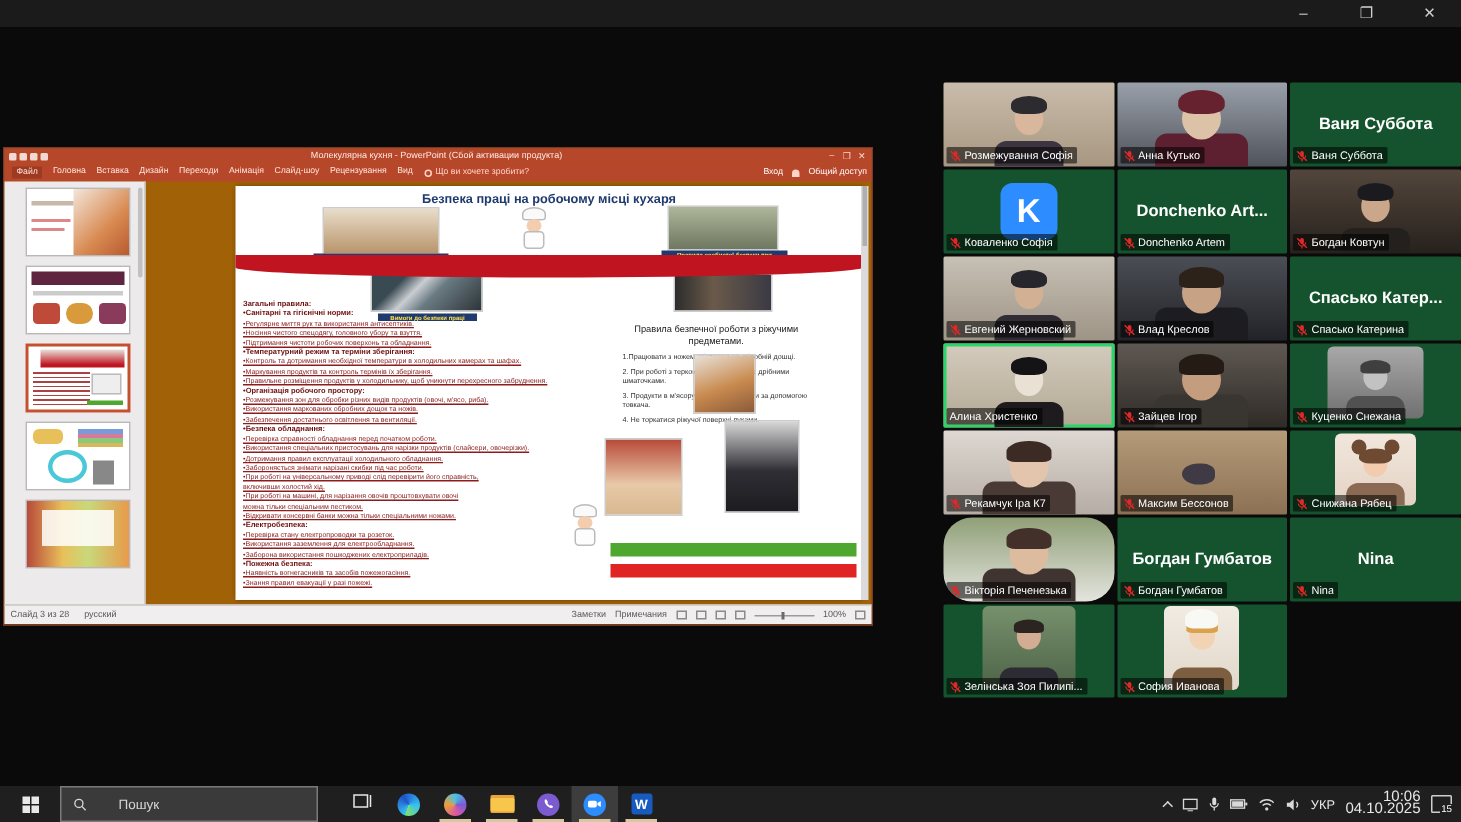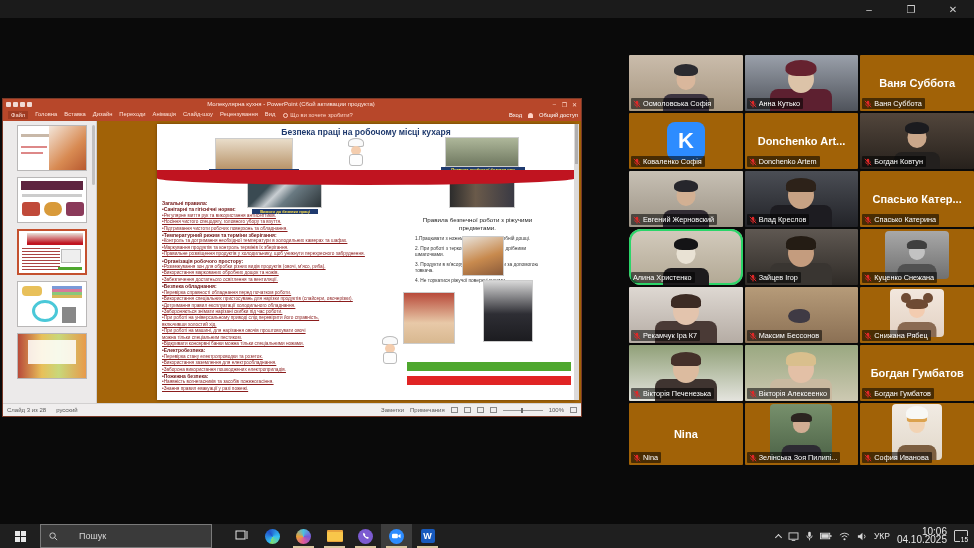--- a/index.html
+++ b/index.html
@@ -64,21 +64,21 @@
   
   .ppt-status { position:absolute; bottom:0; left:0; right:0; height:13px; background:#f0eeee; border-top:1px solid #d2d0d0; display:flex; align-items:center; font-size:6px; color:#5a5a5a; }
   .ppt-status .left { margin-left:4px; display:flex; gap:10px; }
   .ppt-status .right { margin-left:auto; margin-right:4px; display:flex; gap:6px; align-items:center; }
   .viewbox { width:7px; height:6px; border:1px solid #8a8a8a; }
   .zoomline { width:40px; height:1px; background:#9a9a9a; position:relative; }
   .zoomline i { position:absolute; left:18px; top:-2px; width:2px; height:5px; background:#6a6a6a; }
 
   
   #tiles { position:absolute; left:629px; top:55px; width:345px; height:410px; display:grid; grid-template-columns:repeat(3,1fr); grid-template-rows:repeat(6,56px) 62px; gap:2px; }
-  .tile { position:relative; background:#a16207; overflow:hidden; border-radius:1px; }
+  .tile { position:relative; background:#14532d; overflow:hidden; border-radius:1px; }
   .tile.active { outline:2px solid #2bd569; outline-offset:-2px; }
   .tile .biglabel { position:absolute; inset:0; display:flex; align-items:center; justify-content:center; color:#fff; font-weight:bold; font-size:11px; white-space:nowrap; }
   .namebar { position:absolute; left:2px; bottom:2px; display:flex; align-items:center; gap:2px; background:rgba(0,0,0,.55); padding:1px 3px 1px 2px; border-radius:1px; max-width:95%; }
   .namebar .nm { color:#fff; font-size:7.3px; white-space:nowrap; overflow:hidden; }
   .fig-head { position:absolute; border-radius:50%; }
   .fig-body { position:absolute; border-radius:8px 8px 0 0; }
   .fig-hat { position:absolute; border-radius:50% 50% 35% 35%; }
   .fig-bun { position:absolute; border-radius:50%; }
   .card { position:absolute; border-radius:4px; overflow:hidden; }
   .letter-av { position:absolute; left:50%; top:50%; transform:translate(-50%,-50%); width:38px; height:38px; border-radius:8px; display:flex; align-items:center; justify-content:center; color:#fff; font-size:22px; font-weight:bold; }
@@ -289,21 +289,21 @@
         <div class="fig-body" style="left:50%;transform:translateX(-50%);bottom:0;width:46px;height:17px;background:#3c3440;"></div>
         <div class="fig-head" style="left:50%;transform:translateX(-50%);top:14px;width:19px;height:20.520000000000003px;background:#d9b79c;"></div>
         <div class="fig-hat" style="left:50%;transform:translateX(-50%);top:9px;width:24px;height:11.78px;background:#2b2b30;"></div>
         <div class="namebar">
           <svg width="8" height="8" viewBox="0 0 10 10">
             <rect x="3.4" y="0.8" width="3.2" height="5" rx="1.6" fill="#e02828"></rect>
             <path d="M2 4.5 a3 3 0 0 0 6 0" fill="none" stroke="#e02828" stroke-width="1"></path>
             <line x1="5" y1="7.5" x2="5" y2="9.5" stroke="#e02828" stroke-width="1"></line>
             <line x1="1" y1="1" x2="9" y2="9" stroke="#e02828" stroke-width="1.2"></line>
           </svg>
-          <span class="nm">Осмоловська Софія</span>
+          <span class="nm">Розмежування Софія</span>
         </div>
       </div>
       <div class="tile" style="background: linear-gradient(rgb(154, 160, 170), rgb(79, 83, 91));">
         <div class="fig-body" style="left:50%;transform:translateX(-50%);bottom:0;width:62px;height:22px;background:#5d2030;"></div>
         <div class="fig-head" style="left:50%;transform:translateX(-50%);top:10px;width:26px;height:28.080000000000002px;background:#dcc3a8;"></div>
         <div class="fig-hat" style="left:50%;transform:translateX(-50%);top:5px;width:31px;height:16.12px;background:#66222f;"></div>
         <div class="namebar">
           <svg width="8" height="8" viewBox="0 0 10 10">
             <rect x="3.4" y="0.8" width="3.2" height="5" rx="1.6" fill="#e02828"></rect>
             <path d="M2 4.5 a3 3 0 0 0 6 0" fill="none" stroke="#e02828" stroke-width="1"></path>
@@ -396,21 +396,21 @@
         <div class="namebar">
           <svg width="8" height="8" viewBox="0 0 10 10">
             <rect x="3.4" y="0.8" width="3.2" height="5" rx="1.6" fill="#e02828"></rect>
             <path d="M2 4.5 a3 3 0 0 0 6 0" fill="none" stroke="#e02828" stroke-width="1"></path>
             <line x1="5" y1="7.5" x2="5" y2="9.5" stroke="#e02828" stroke-width="1"></line>
             <line x1="1" y1="1" x2="9" y2="9" stroke="#e02828" stroke-width="1.2"></line>
           </svg>
           <span class="nm">Спасько Катерина</span>
         </div>
       </div>
-      <div class="tile active" style="background: linear-gradient(rgb(211, 203, 189), rgb(178, 168, 148)); border-radius: 12px;">
+      <div class="tile active" style="background: linear-gradient(rgb(211, 203, 189), rgb(178, 168, 148));">
         <div class="fig-body" style="left:50%;transform:translateX(-50%);bottom:0;width:46px;height:17px;background:#1d1b1d;"></div>
         <div class="fig-head" style="left:50%;transform:translateX(-50%);top:14px;width:19px;height:20.520000000000003px;background:#e9e2d4;"></div>
         <div class="fig-hat" style="left:50%;transform:translateX(-50%);top:9px;width:24px;height:11.78px;background:#141416;"></div>
         <div class="namebar">
           <span class="nm">Алина Христенко</span>
         </div>
       </div>
       <div class="tile" style="background: linear-gradient(rgb(95, 88, 82), rgb(47, 43, 39));">
         <div class="fig-body" style="left:50%;transform:translateX(-50%);bottom:0;width:62px;height:22px;background:#393531;"></div>
         <div class="fig-head" style="left:50%;transform:translateX(-50%);top:10px;width:26px;height:28.080000000000002px;background:#c49c7e;"></div>
@@ -478,46 +478,32 @@
         <div class="namebar">
           <svg width="8" height="8" viewBox="0 0 10 10">
             <rect x="3.4" y="0.8" width="3.2" height="5" rx="1.6" fill="#e02828"></rect>
             <path d="M2 4.5 a3 3 0 0 0 6 0" fill="none" stroke="#e02828" stroke-width="1"></path>
             <line x1="5" y1="7.5" x2="5" y2="9.5" stroke="#e02828" stroke-width="1"></line>
             <line x1="1" y1="1" x2="9" y2="9" stroke="#e02828" stroke-width="1.2"></line>
           </svg>
           <span class="nm">Снижана Рябец</span>
         </div>
       </div>
-      <div class="tile" style="background: linear-gradient(rgb(144, 160, 120), rgb(228, 228, 222));">
+      <div class="tile" style="background: linear-gradient(rgb(144, 160, 120), rgb(228, 228, 222)); border-radius: 19px;">
         <div class="fig-body" style="left:50%;transform:translateX(-50%);bottom:0;width:62px;height:22px;background:#3f3430;"></div>
         <div class="fig-head" style="left:50%;transform:translateX(-50%);top:10px;width:26px;height:28.080000000000002px;background:#dcbb9f;"></div>
         <div class="fig-hat" style="left:50%;transform:translateX(-50%);top:7px;width:30px;height:14.3px;background:#44302a;border-radius:50% 50% 20% 20%;"></div>
         <div class="namebar">
           <svg width="8" height="8" viewBox="0 0 10 10">
             <rect x="3.4" y="0.8" width="3.2" height="5" rx="1.6" fill="#e02828"></rect>
             <path d="M2 4.5 a3 3 0 0 0 6 0" fill="none" stroke="#e02828" stroke-width="1"></path>
             <line x1="5" y1="7.5" x2="5" y2="9.5" stroke="#e02828" stroke-width="1"></line>
             <line x1="1" y1="1" x2="9" y2="9" stroke="#e02828" stroke-width="1.2"></line>
           </svg>
           <span class="nm">Вікторія Печенезька</span>
-        </div>
-      </div>
-      <div class="tile" style="background: linear-gradient(rgb(154, 168, 129), rgb(205, 201, 178));">
-        <div class="fig-body" style="left:50%;transform:translateX(-50%);bottom:0;width:62px;height:22px;background:#c9b9a0;"></div>
-        <div class="fig-head" style="left:50%;transform:translateX(-50%);top:10px;width:26px;height:28.080000000000002px;background:#e3c0a6;"></div>
-        <div class="fig-hat" style="left:50%;transform:translateX(-50%);top:7px;width:30px;height:14.3px;background:#d9bf8d;border-radius:50% 50% 20% 20%;"></div>
-        <div class="namebar">
-          <svg width="8" height="8" viewBox="0 0 10 10">
-            <rect x="3.4" y="0.8" width="3.2" height="5" rx="1.6" fill="#e02828"></rect>
-            <path d="M2 4.5 a3 3 0 0 0 6 0" fill="none" stroke="#e02828" stroke-width="1"></path>
-            <line x1="5" y1="7.5" x2="5" y2="9.5" stroke="#e02828" stroke-width="1"></line>
-            <line x1="1" y1="1" x2="9" y2="9" stroke="#e02828" stroke-width="1.2"></line>
-          </svg>
-          <span class="nm">Вікторія Алексеенко</span>
         </div>
       </div>
       <div class="tile">
         <div class="biglabel">Богдан Гумбатов</div>
         <div class="namebar">
           <svg width="8" height="8" viewBox="0 0 10 10">
             <rect x="3.4" y="0.8" width="3.2" height="5" rx="1.6" fill="#e02828"></rect>
             <path d="M2 4.5 a3 3 0 0 0 6 0" fill="none" stroke="#e02828" stroke-width="1"></path>
             <line x1="5" y1="7.5" x2="5" y2="9.5" stroke="#e02828" stroke-width="1"></line>
             <line x1="1" y1="1" x2="9" y2="9" stroke="#e02828" stroke-width="1.2"></line>

